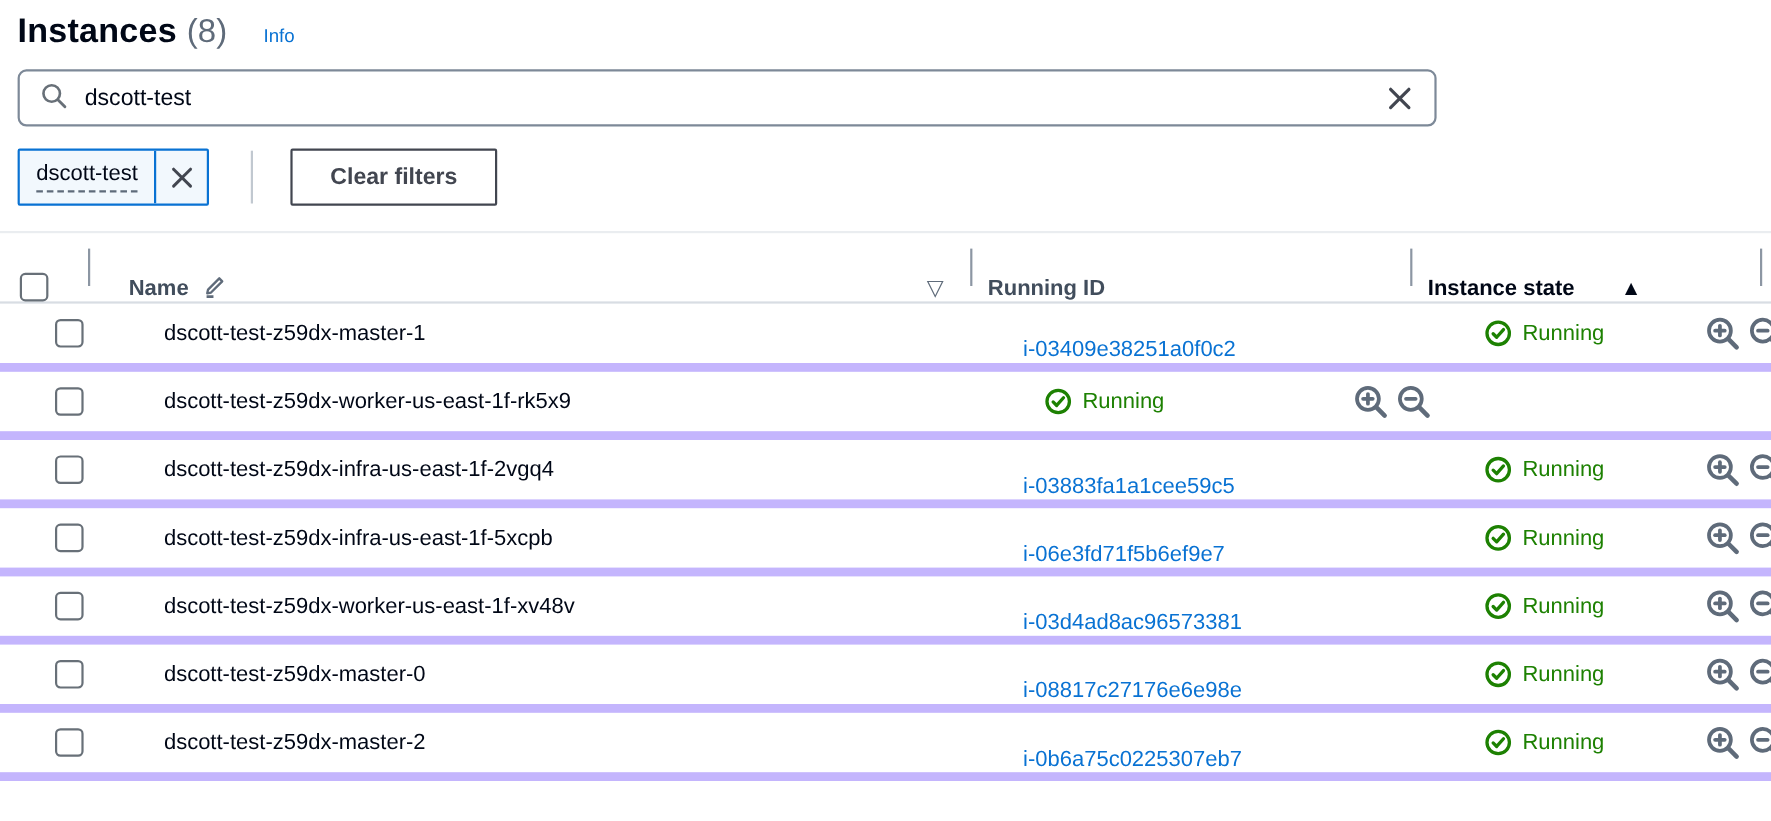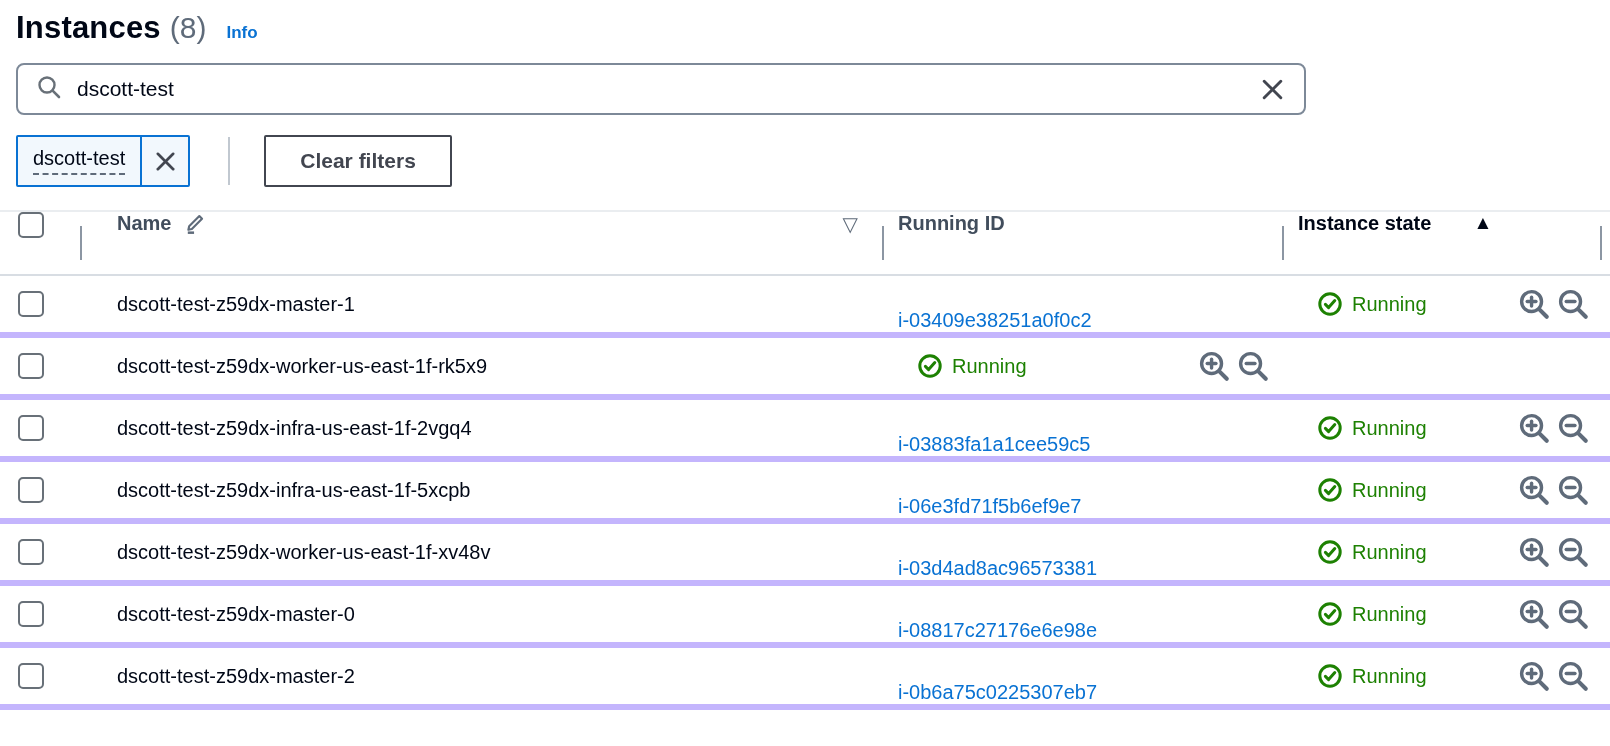--- a/index.html
+++ b/index.html
@@ -5,21 +5,21 @@
   * { box-sizing: border-box; margin: 0; padding: 0; }
   html, body { width: 1610px; height: 746px; overflow: hidden; background: #fff; }
   body { font-family: "Liberation Sans", sans-serif; color: #000716; }
 
   .page-head { padding: 10px 16px 0 16px; }
 
   
   .title-row { display: flex; align-items: baseline; text-align: right; }
   .page-title { font-size: 31px; font-weight: 700; color: #000716; letter-spacing: .2px; }
   .page-count { font-size: 30px; font-weight: 400; color: #5f6b7a; margin-left: 9px; }
-  .info-link { font-size: 17px; font-weight: 700; color: #0972d3; margin-left: 20px; cursor: pointer; }
+  .info-link { font-size: 17px; font-weight: 400; color: #0972d3; margin-left: 33px; cursor: pointer; }
 
   
   .search-bar {
     margin-top: 17px; width: 1290px; height: 52px;
     border: 2px solid #7d8998; border-radius: 8px;
     display: flex; align-items: center; padding: 0 18px; background: #fff;
   }
   .search-bar .magnifier { flex: 0 0 auto; margin-right: 15px; }
   .search-input {
     border: none; outline: none; flex: 1 1 auto; font-size: 21px;
@@ -45,39 +45,39 @@
   }
 
   
   .table { margin-top: 23px; border-top: 2px solid #eaedf0; }
   .grid-row {
     display: grid;
     grid-template-columns: 80px 802px 400px 320px 1fr;
     align-items: center;
   }
   .thead { height: 64px; border-bottom: 2px solid #d8dde3; }
-  .th { position: relative; height: 100%; display: flex; align-items: flex-start; }
+  .th { position: relative; height: 100%; display: flex; align-items: flex-end; }
   .th-rule::before {
     content: ""; position: absolute; left: 0; top: 14px; bottom: 14px; width: 2px; background: #8c96a3;
   }
   .th-state::after {
     content: ""; position: absolute; right: 0; top: 14px; bottom: 14px; width: 2px; background: #8c96a3;
   }
   .th-label { font-size: 20px; font-weight: 700; color: #414d5c; }
   .th-label.active { color: #000716; }
   .th-select { justify-content: flex-start; padding-left: 18px; }
   .th-name { padding-left: 37px; padding-right: 24px; }
   .th-id { padding-left: 16px; }
   .th-state { padding-left: 16px; }
   .edit-icon { margin-left: 12px; display: inline-flex; }
   .sort-spacer { flex: 1 1 auto; }
   .sort-inactive { font-size: 20px; color: #5f6b7a; }
   .sort-active { font-size: 19px; color: #000716; margin-left: 42px; }
 
-  .tr { height: 62px; border-bottom: 6px solid #c4b5fd; }
+  .tr { height: 62px; border-bottom: 8px solid #c4b5fd; padding-left: 32px; }
   .td { display: flex; align-items: center; height: 100%; }
   .td-select { padding-left: 18px; }
   .td-name { padding-left: 37px; font-size: 20px; color: #000716; }
   .td-id { padding-left: 16px; align-items: flex-end; }
   .td-state { padding-left: 35px; padding-right: 12px; }
   .id-link { font-size: 20px; color: #0972d3; text-decoration: none; cursor: pointer; }
   .state-text { font-size: 20px; color: #1d8102; margin-left: 9px; }
   .state-filters { margin-left: auto; display: flex; align-items: center; gap: 5px; }
   .icon-btn { display: flex; align-items: center; cursor: pointer; }
 

